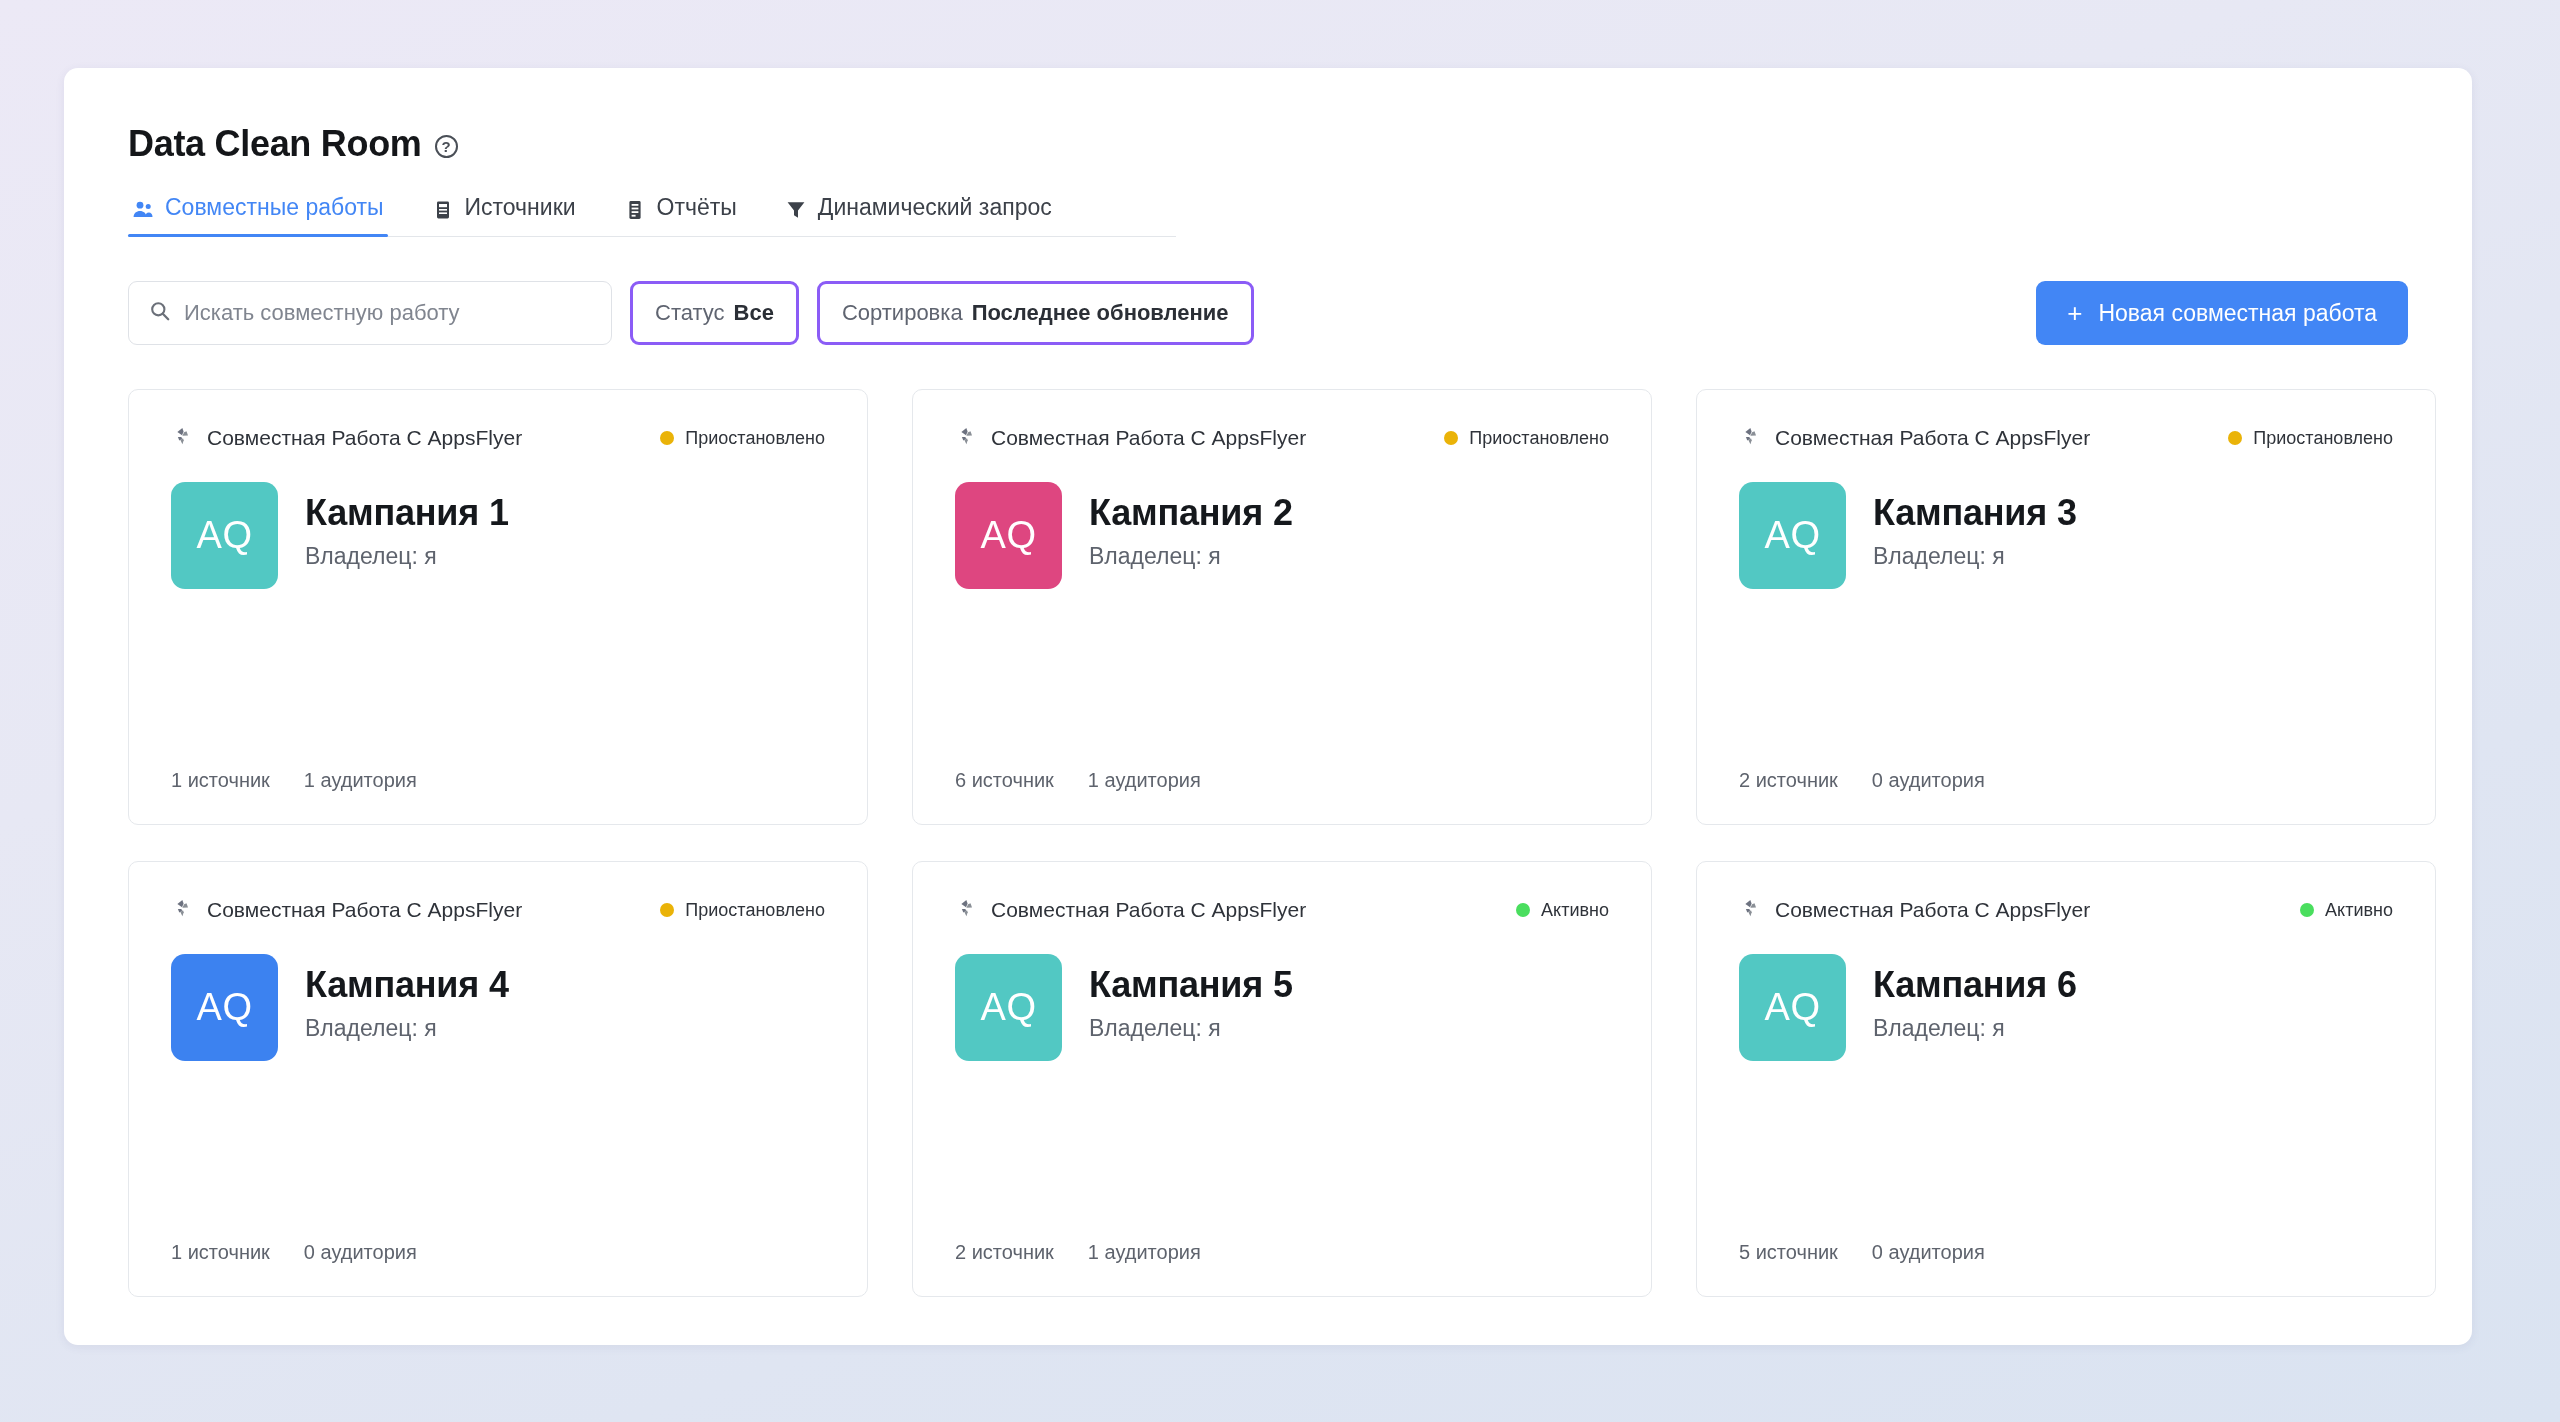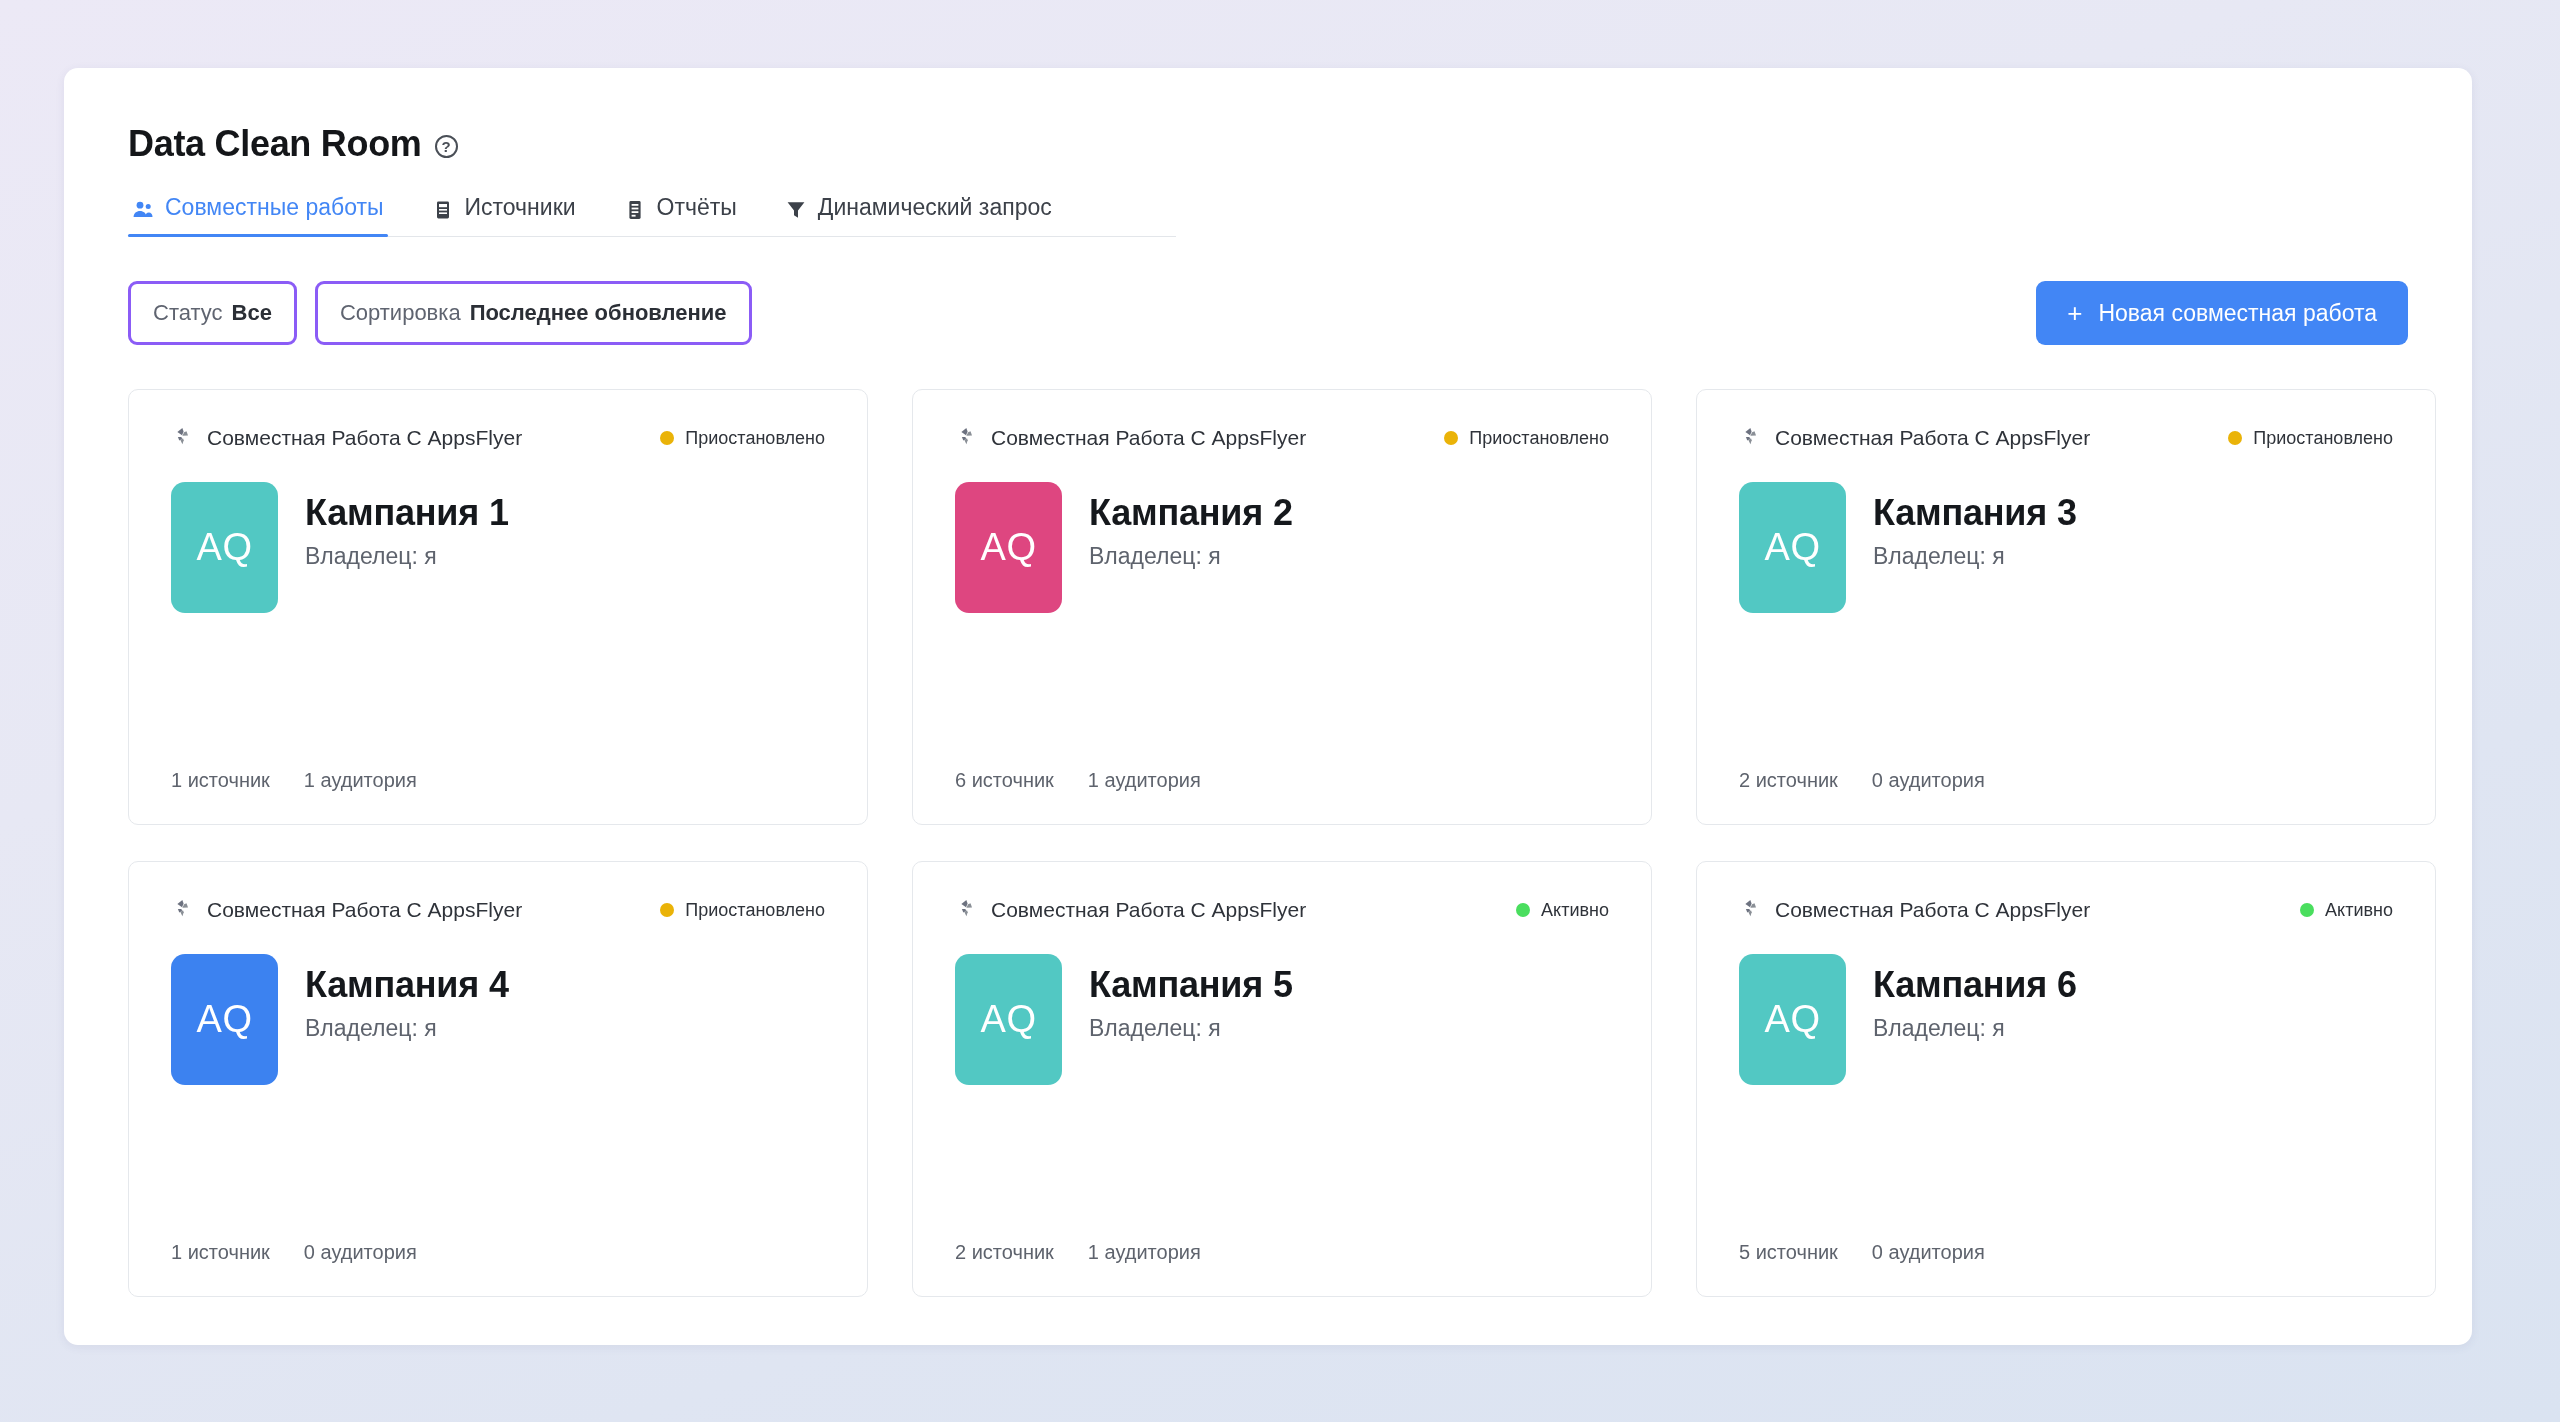--- a/index.html
+++ b/index.html
@@ -216,21 +216,21 @@
   }
 
   .card-body {
     display: flex;
     align-items: flex-start;
     gap: 27px;
     margin-top: 32px;
   }
   .avatar {
     width: 107px;
-    height: 131px;
+    height: 107px;
     border-radius: 14px;
     display: flex;
     align-items: center;
     justify-content: center;
     color: #fff;
     font-size: 38px;
     font-weight: 400;
     letter-spacing: 0.5px;
     flex: 0 0 auto;
   }
@@ -306,20 +306,29 @@
           <span class="tico">
             <svg width="22" height="22" viewBox="0 0 22 22">
               <path d="M2.6 3.2h16.8L13 11.4v7.3l-4-2.4v-4.9z" fill="#3c4149"></path>
             </svg>
           </span>
           <span>Динамический запрос</span>
         </div>
       </div>
 
     <div class="filter-row">
+      <div class="search-box">
+        <span class="sico">
+          <svg width="22" height="22" viewBox="0 0 22 22" fill="none">
+            <circle cx="9.3" cy="9.3" r="6.1" stroke="#6b7079" stroke-width="2.1"></circle>
+            <line x1="13.8" y1="13.8" x2="19.2" y2="19.2" stroke="#6b7079" stroke-width="2.3" stroke-linecap="round"></line>
+          </svg>
+        </span>
+        <input type="text" placeholder="Искать совместную работу" style="">
+      </div>
 
       <div class="pill">
         <span>Статус</span>
         <b>Все</b>
       </div>
 
       <div class="pill">
         <span>Сортировка</span>
         <b>Последнее обновление</b>
       </div>

